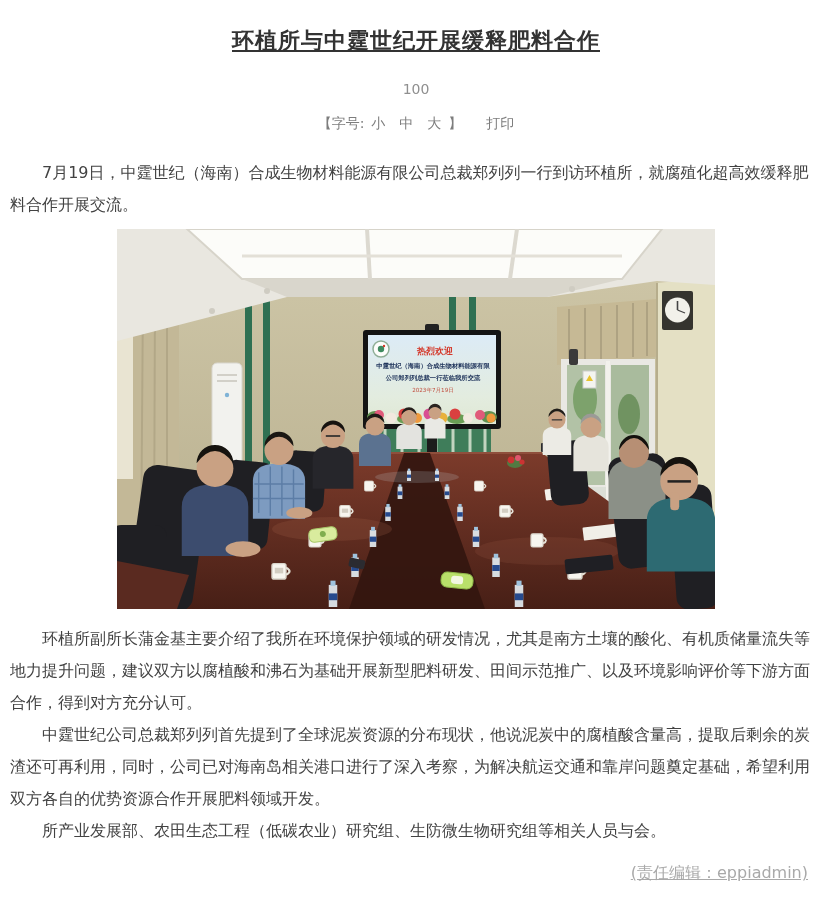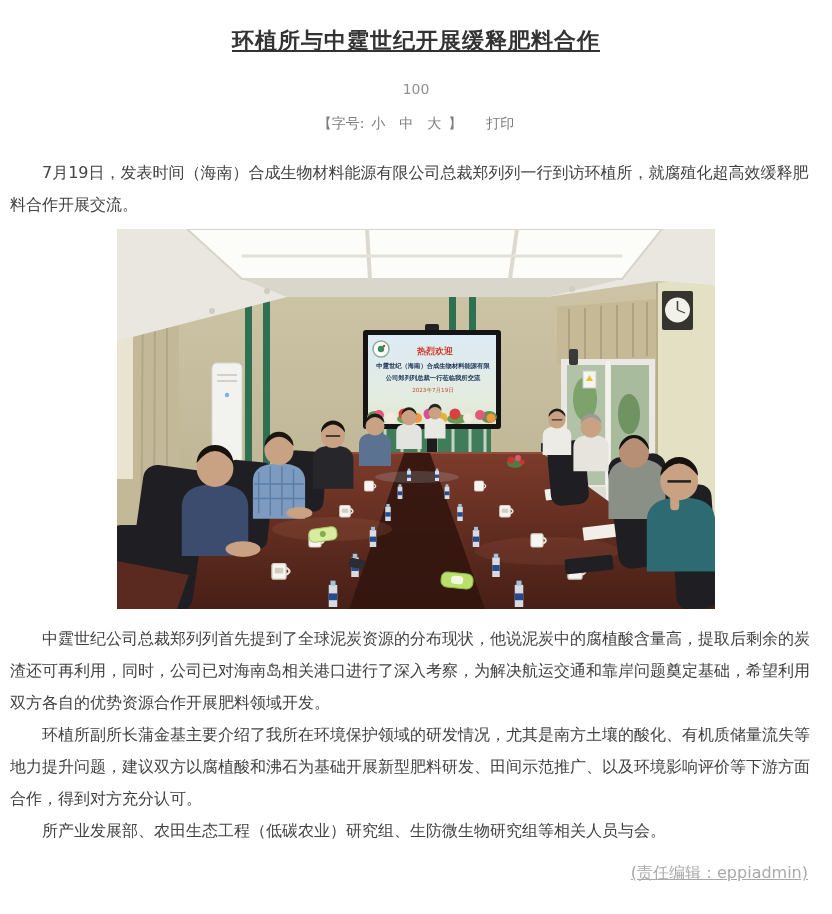--- a/index.html
+++ b/index.html
@@ -26,21 +26,21 @@
 
   <div class="meta">
     <div class="meta-line2">100</div>
   </div>
 
   <div class="toolbar">
     <span>【字号:</span><a class="fs-link">小</a><a class="fs-link">中</a><a class="fs-link">大</a><span>】</span><a class="print-link">打印</a>
   </div>
 
   <div class="content">
-    <p>7月19日，发表时间（海南）合成生物材料能源有限公司总裁郑列列一行到访环植所，就腐殖化超高效缓释肥料合作开展交流。</p>
+    <p>7月19日，中霆世纪（海南）合成生物材料能源有限公司总裁郑列列一行到访环植所，就腐殖化超高效缓释肥料合作开展交流。</p>
 
     <figure>
       <svg width="598" height="380" viewBox="0 0 598 380" xmlns="http://www.w3.org/2000/svg">
         <defs>
           <linearGradient id="wallGrad" x1="0" y1="0" x2="0" y2="1">
             <stop offset="0" stop-color="#cdc5a6"></stop>
               <stop offset="1" stop-color="#b6ad8c"></stop>
           </linearGradient>
           <linearGradient id="tableGrad" x1="0" y1="0" x2="0" y2="1">
             <stop offset="0" stop-color="#7c3b2b"></stop>
@@ -386,20 +386,20 @@
             <path d="M-19 0 q0 -13 19 -13 q19 0 19 13 l0 28 l-38 0 z" fill="#2d6a72"></path>
             <circle cx="-1" cy="-22" r="10.5" fill="#c9a183"></circle>
               <path d="M-11.5 -25 a10.5 10.5 0 0 1 21 0 q-5.2 -7 -10.5 -7 q-5.3 0 -10.5 7" fill="#16130f"></path>
             <line x1="-7.5" y1="-22" x2="5.5" y2="-22" stroke="#222" stroke-width="1.4"></line>
             <rect x="-6" y="-16" width="5" height="10" rx="2" fill="#c9a183"></rect>
           </g>
         </g>
       </svg>
     </figure>
 
+    <p>环植所副所长蒲金基主要介绍了我所在环境保护领域的研发情况，尤其是南方土壤的酸化、有机质储量流失等地力提升问题，建议双方以腐植酸和沸石为基础开展新型肥料研发、田间示范推广、以及环境影响评价等下游方面合作，得到对方充分认可。</p>
     <p>中霆世纪公司总裁郑列列首先提到了全球泥炭资源的分布现状，他说泥炭中的腐植酸含量高，提取后剩余的炭渣还可再利用，同时，公司已对海南岛相关港口进行了深入考察，为解决航运交通和靠岸问题奠定基础，希望利用双方各自的优势资源合作开展肥料领域开发。</p>
-    <p>环植所副所长蒲金基主要介绍了我所在环境保护领域的研发情况，尤其是南方土壤的酸化、有机质储量流失等地力提升问题，建议双方以腐植酸和沸石为基础开展新型肥料研发、田间示范推广、以及环境影响评价等下游方面合作，得到对方充分认可。</p>
     <p>所产业发展部、农田生态工程（低碳农业）研究组、生防微生物研究组等相关人员与会。</p>
   </div>
 
   <div class="footer">(责任编辑：eppiadmin)</div>
 
 </div>
 
 </body></html>

